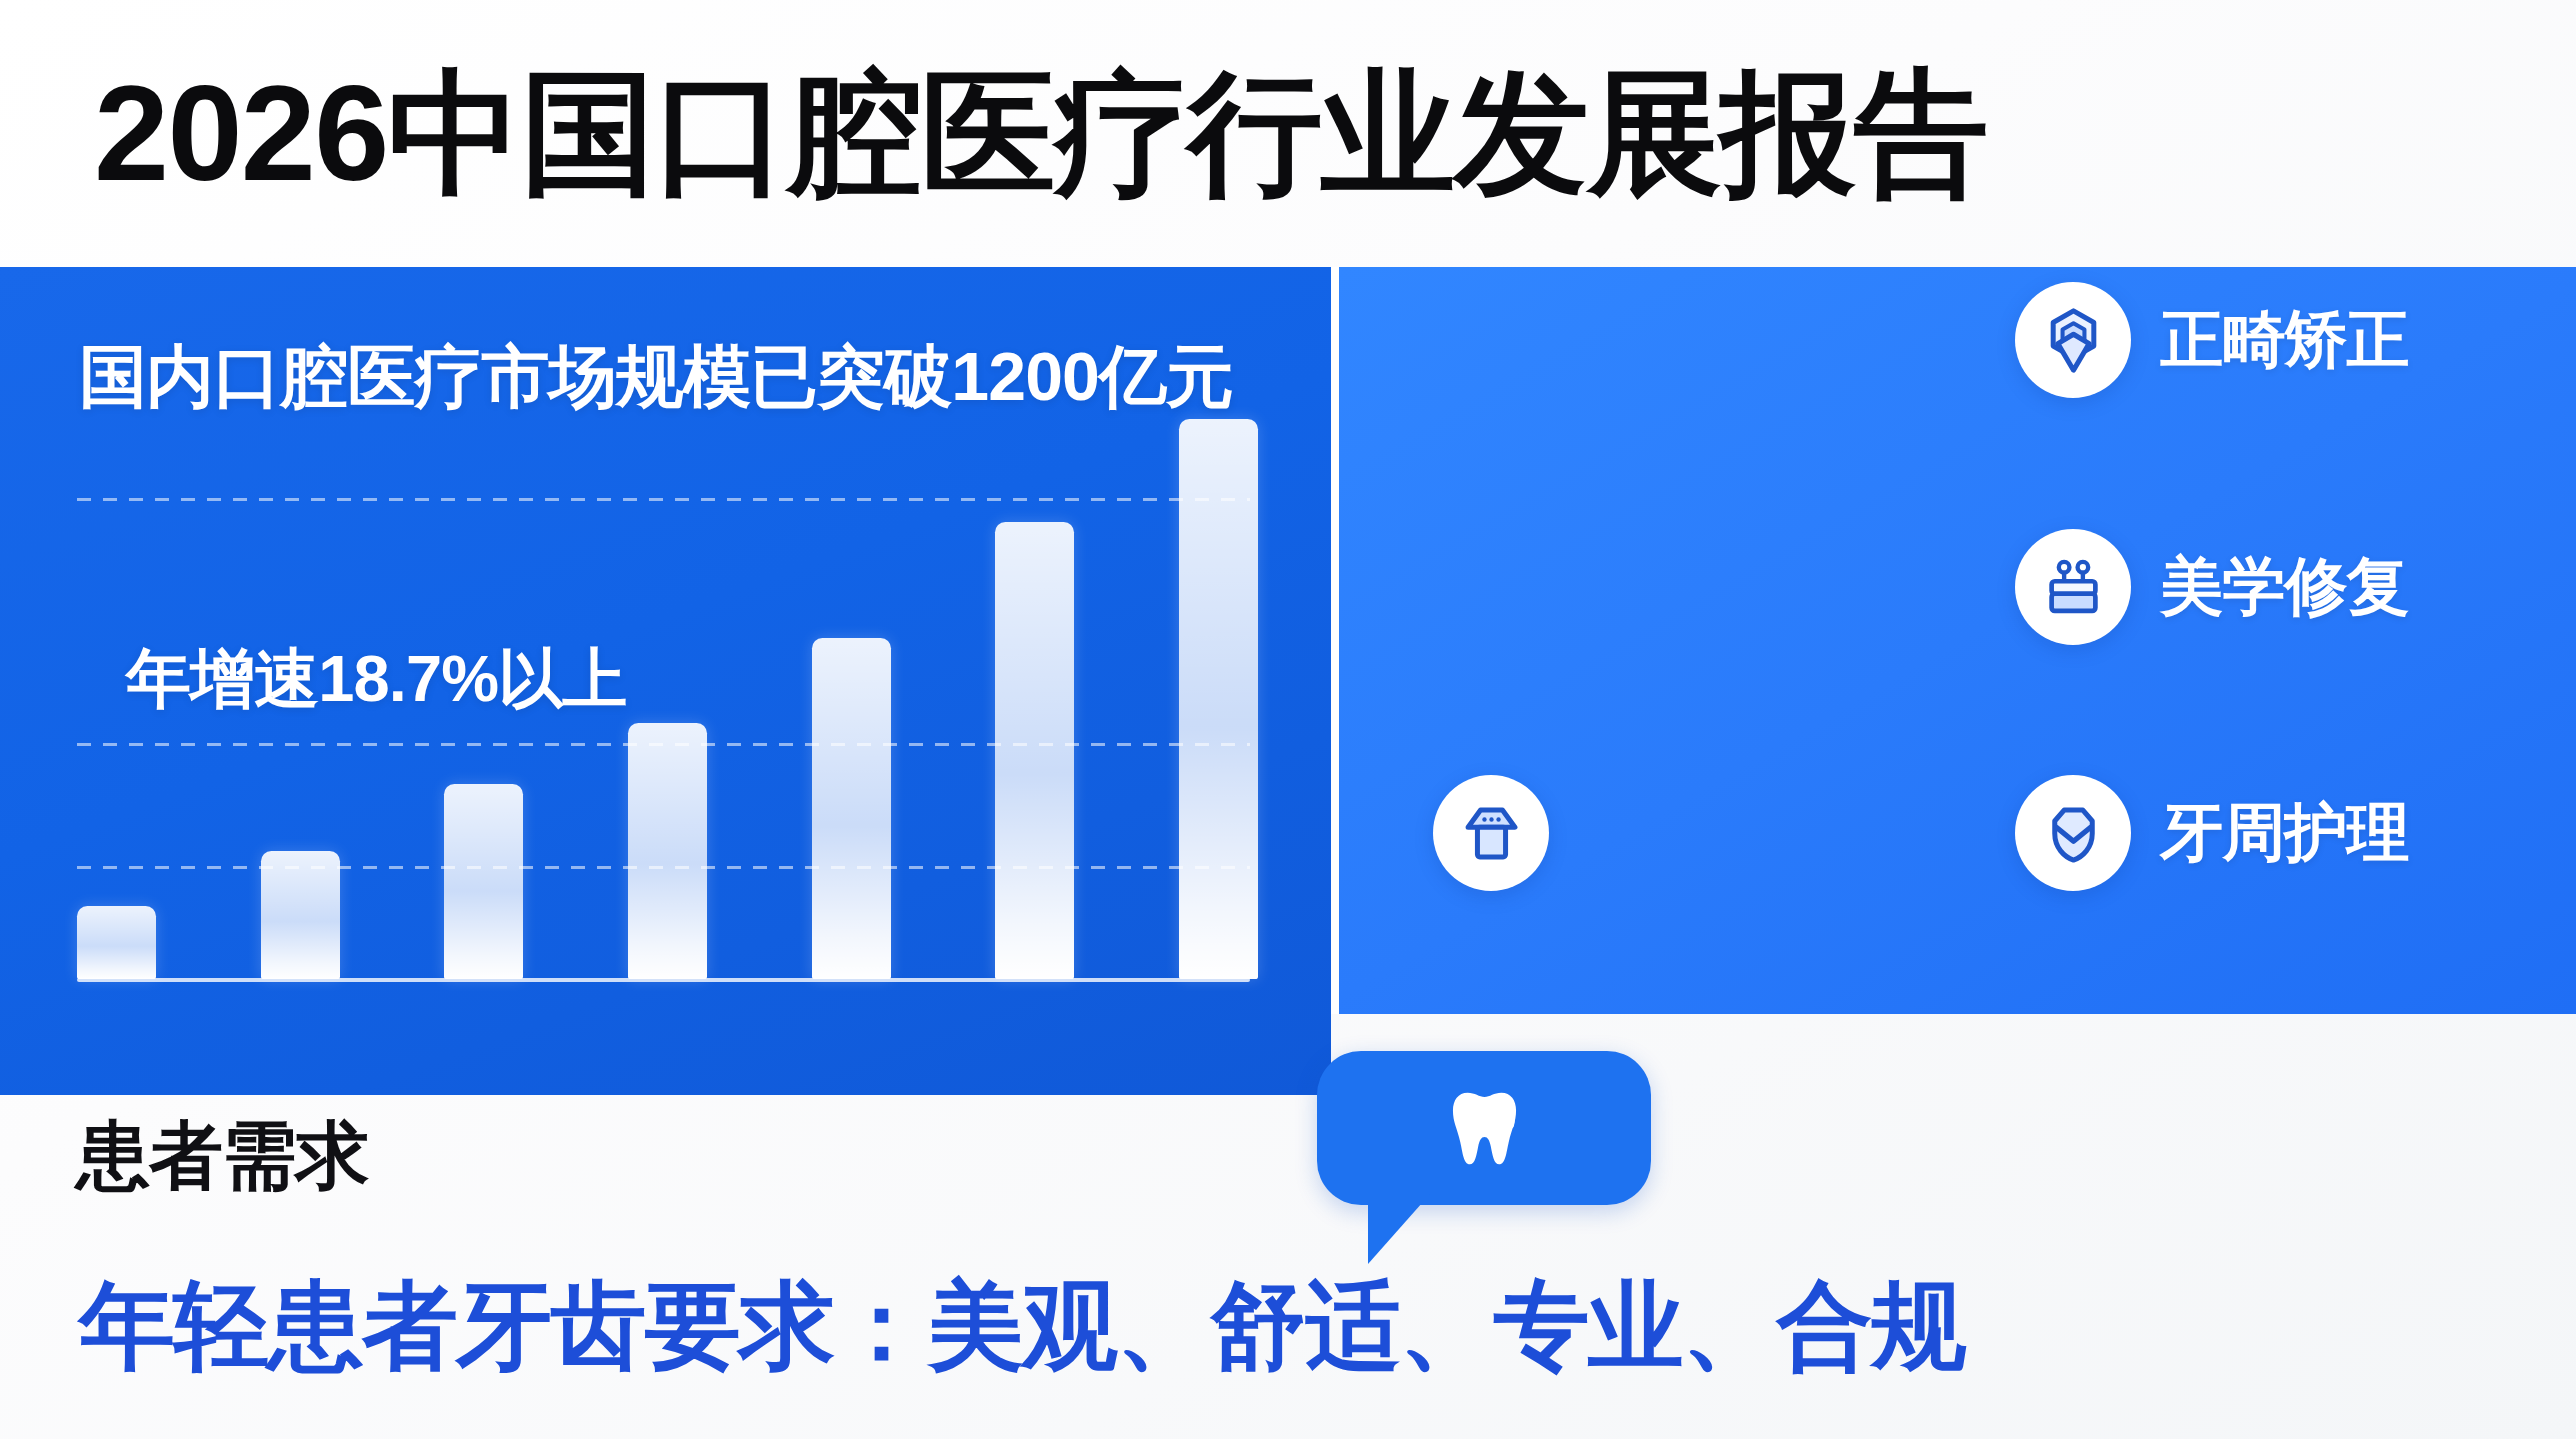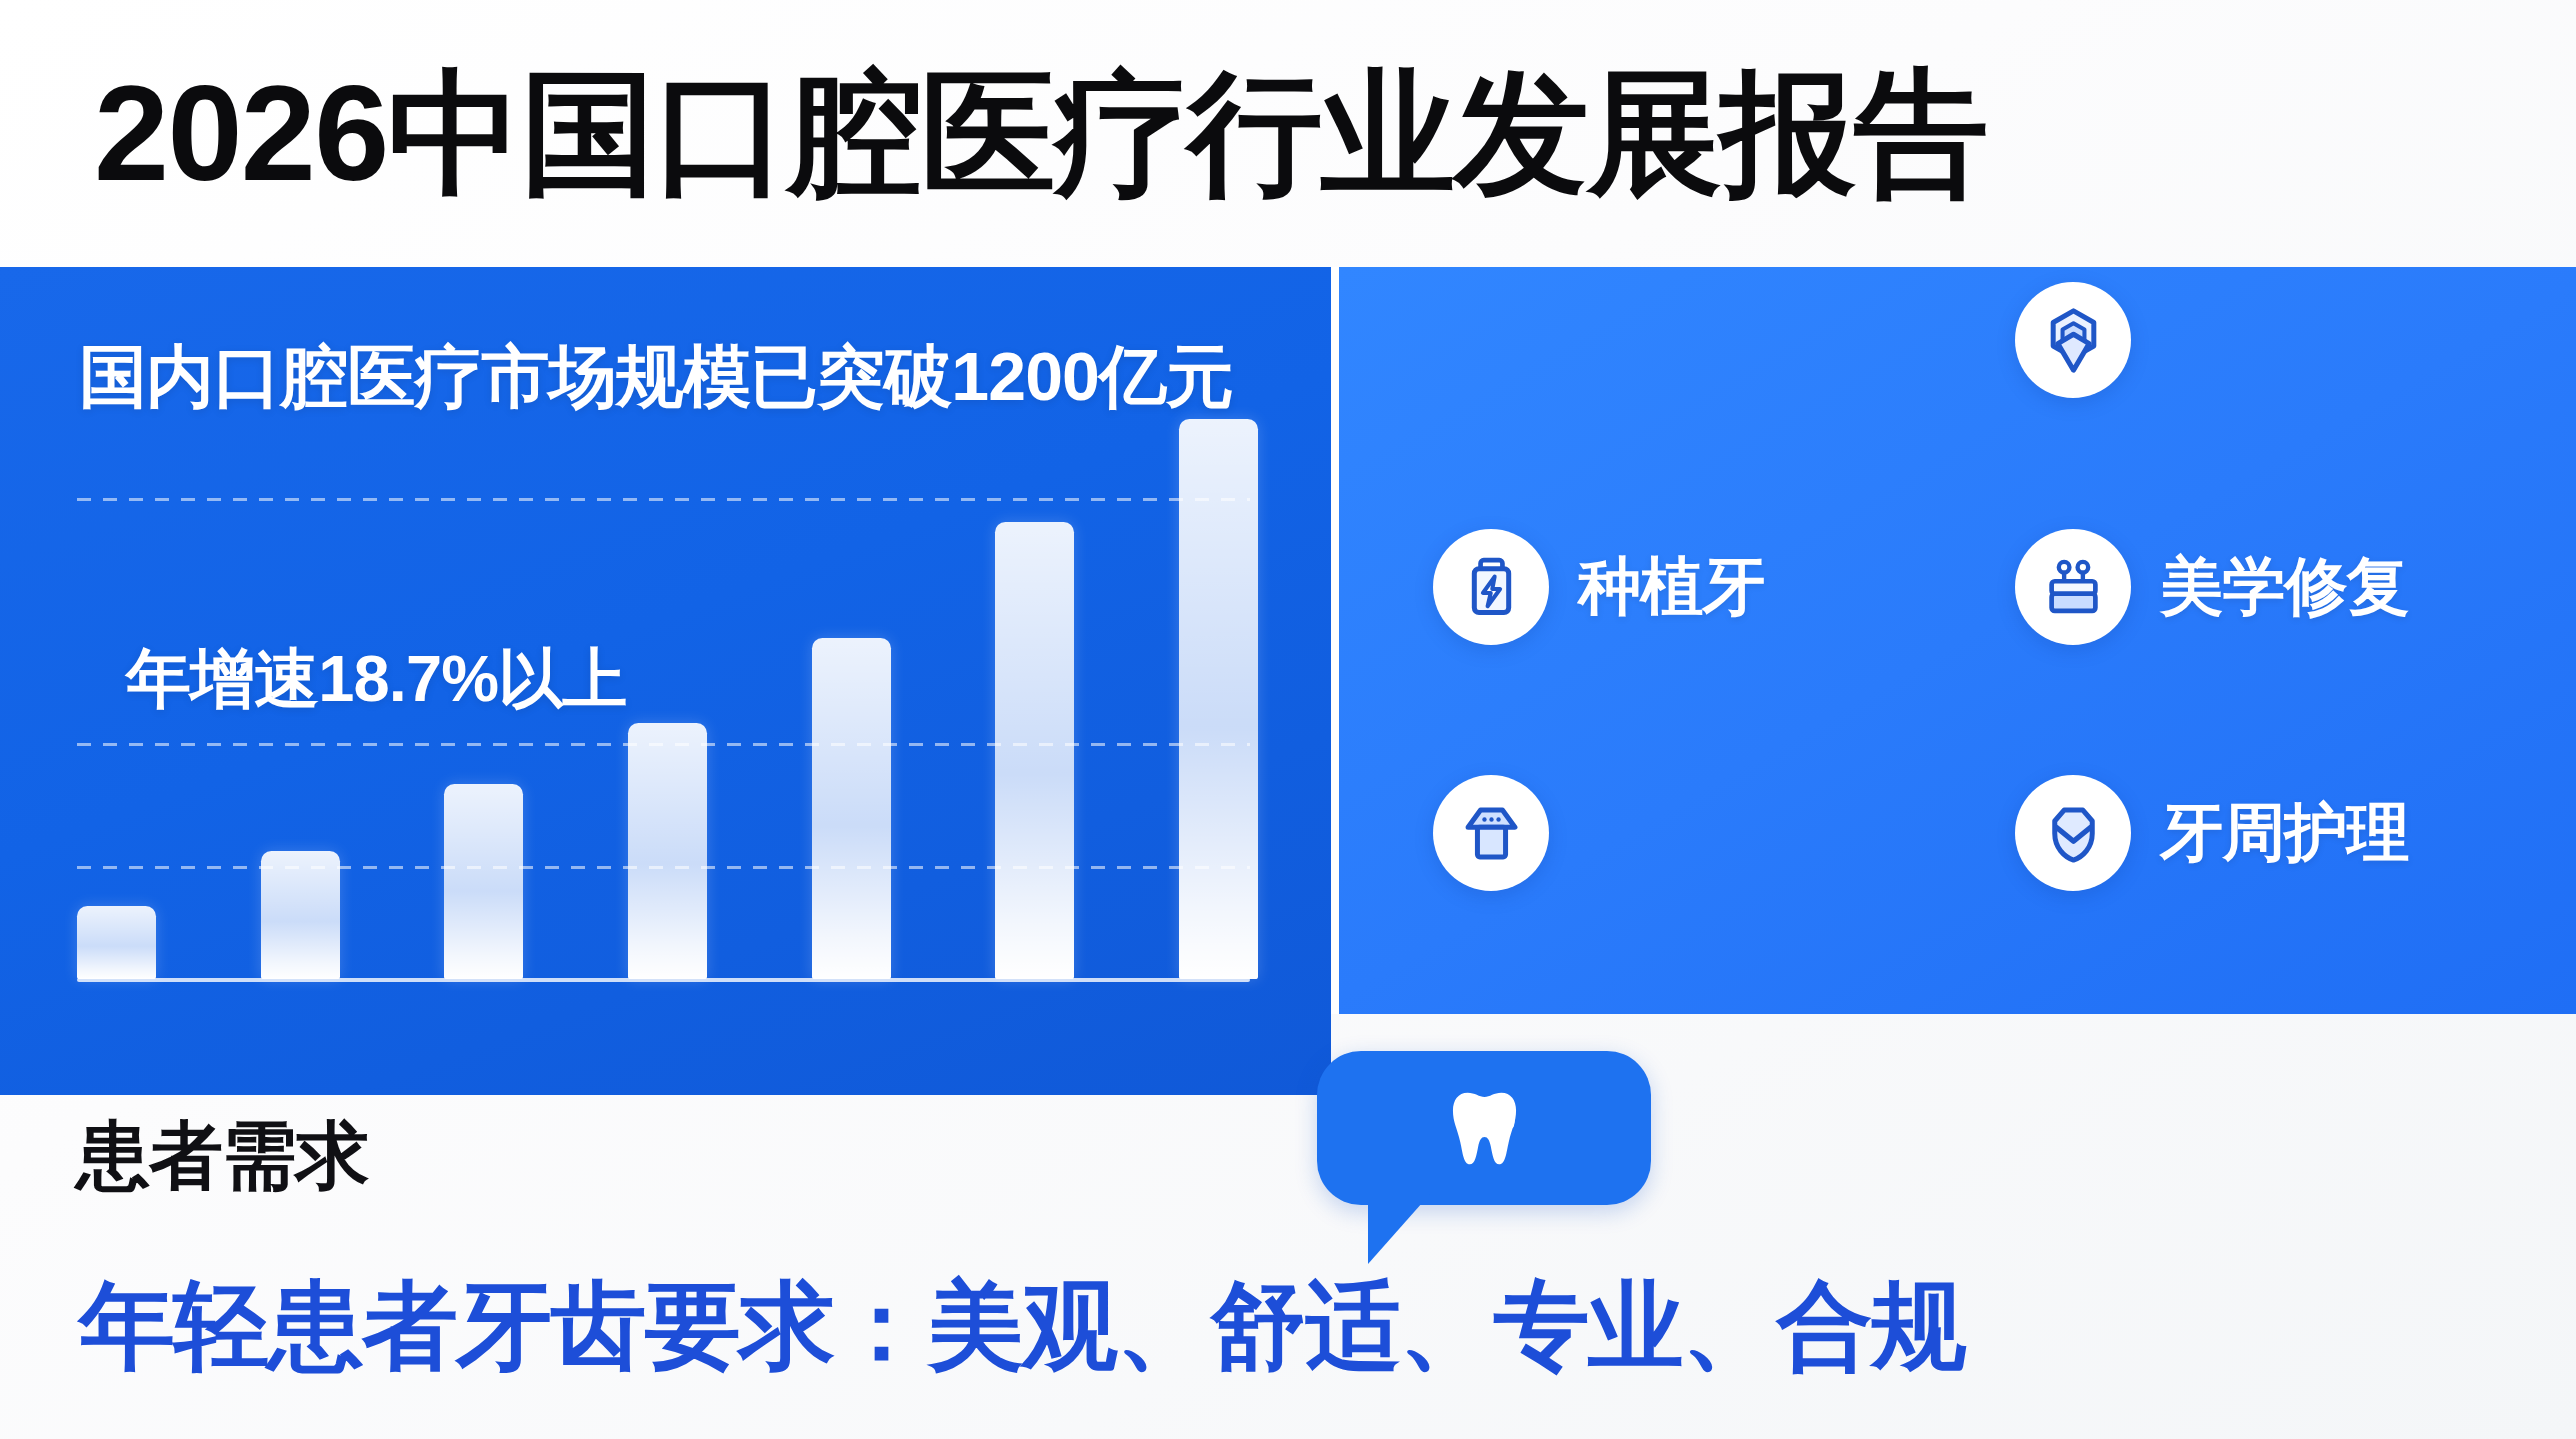--- a/index.html
+++ b/index.html
@@ -189,32 +189,23 @@
   <div id="services-panel">
 
     <div class="service-item" id="svc-0">
       <div class="service-icon">
         <svg width="75" height="75" viewBox="0 0 48 48" fill="none">
           <path d="M24 5 L37 12.5 V27.5 L24 35 L11 27.5 V12.5 Z" stroke="#1f56c7" stroke-width="3.2" fill="#eaf1ff" stroke-linejoin="round"></path>
           <path d="M24 13 L31 17 V25 L24 29 L17 25 V17 Z" stroke="#1f56c7" stroke-width="2.6" fill="#c9dcff" stroke-linejoin="round"></path>
           <path d="M24 20 L34 26 L24 43 L14 26 Z" stroke="#1f56c7" stroke-width="3.2" fill="#dfe9ff" stroke-linejoin="round"></path>
         </svg>
       </div>
-    </div>
-
-    <div class="service-item" id="svc-1">
-      <div class="service-icon">
-        <svg width="75" height="75" viewBox="0 0 48 48" fill="none">
-          <rect x="13" y="12" width="22" height="28" rx="3" stroke="#1f56c7" stroke-width="3.2" fill="#f2f7ff"></rect>
-          <path d="M17 12 V8.5 a2 2 0 0 1 2-2 h10 a2 2 0 0 1 2 2 V12" stroke="#1f56c7" stroke-width="3" fill="none" stroke-linejoin="round"></path>
-          <path d="M26 17 L18.5 27.5 H23.5 L21.5 36 L29.5 25 H24.5 Z" stroke="#1f56c7" stroke-width="2.6" fill="#ffffff" stroke-linejoin="round"></path>
-        </svg>
-      </div>
-      <div class="service-label">种植牙</div>
-    </div>
+      <div class="service-label">正畸矫正</div>
+    </div>
+
 
     <div class="service-item" id="svc-2">
       <div class="service-icon">
         <svg width="75" height="75" viewBox="0 0 48 48" fill="none">
           <circle cx="18" cy="11" r="3.4" stroke="#1f56c7" stroke-width="2.8" fill="#ffffff"></circle>
           <circle cx="30" cy="11" r="3.4" stroke="#1f56c7" stroke-width="2.8" fill="#ffffff"></circle>
           <path d="M18 14.4 V20" stroke="#1f56c7" stroke-width="2.8"></path>
           <path d="M30 14.4 V20" stroke="#1f56c7" stroke-width="2.8"></path>
           <rect x="10" y="20" width="28" height="8" rx="2" stroke="#1f56c7" stroke-width="3" fill="#f4f8ff"></rect>
           <rect x="10" y="28" width="28" height="11" rx="2" stroke="#1f56c7" stroke-width="3" fill="#c9dcff"></rect>

